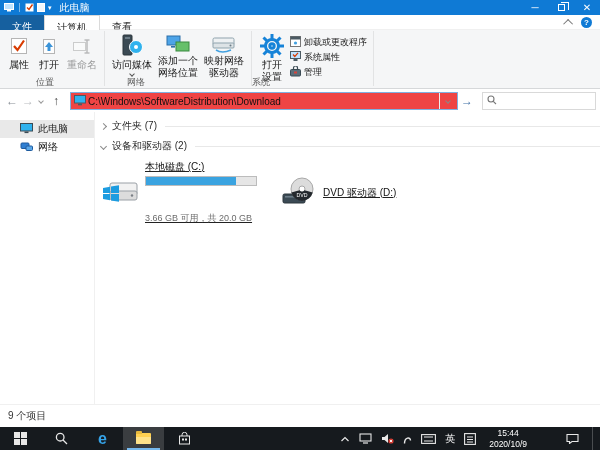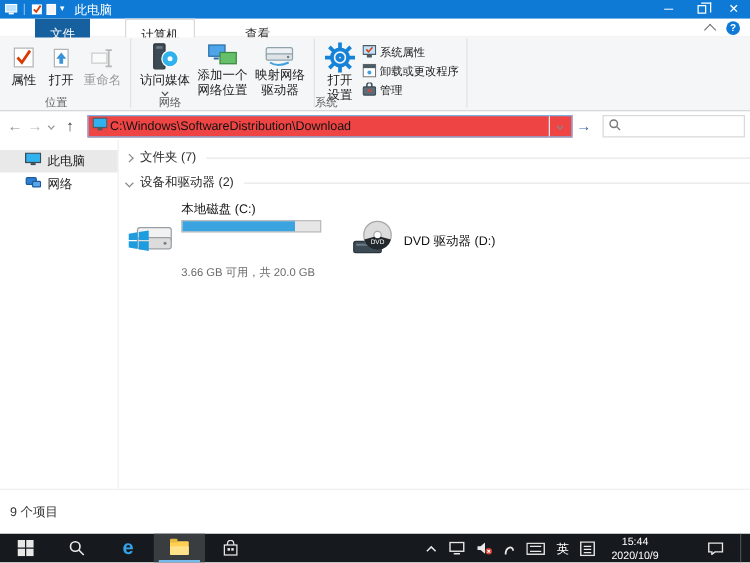--- a/index.html
+++ b/index.html
@@ -23,21 +23,21 @@
   .win-controls { margin-left:auto; display:flex; height:100%; }
   .win-btn { width:26px; height:100%; display:flex; align-items:center; justify-content:center; font-size:10px; color:#fff; }
   .win-btn .restore-box { width:7px; height:7px; border:1px solid #fff; position:relative; }
   .win-btn .restore-box:before { content:""; position:absolute; top:-3px; left:2px; width:7px; height:7px; border:1px solid #fff; border-bottom:none; border-left:none; }
 
   
   .tabrow {
     position:absolute; top:15px; left:0; right:0; height:15px;
     background:#fff; display:flex; align-items:stretch; border-bottom:1px solid #f0f0f0;
   }
-  .tab { padding:12px 12px; display:flex; align-items:center; font-size:10px; color:#333;margin-left:28px; }
+  .tab { padding:12px 12px; display:flex; align-items:center; font-size:10px; color:#333; }
   .tab.file { background:#16609f; color:#fff; }
   .tab.active { background:#fff; border:1px solid #dadada; border-bottom:none; color:#1a1a1a; }
   .tabrow-right { margin-left:auto; display:flex; align-items:center; gap:8px; padding-right:8px; }
   .ribbon-collapse { width:7px; height:7px; border-left:1px solid #777; border-top:1px solid #777; transform:rotate(45deg) translateY(2px); }
   .help-btn { width:11px; height:11px; border-radius:50%; background:#0f7ad5; color:#fff; font-size:8px; display:flex; align-items:center; justify-content:center; font-weight:bold; }
 
   
   .ribbon {
     position:absolute; top:30px; left:0; right:0; height:59px;
     background:#f5f6f7; border-bottom:1px solid #d6d8da;
@@ -89,31 +89,31 @@
   .sidebar { width:95px; border-right:1px solid #f0f0f0; padding-top:8px; }
   .side-item { display:flex; align-items:center; gap:5px; height:18px; padding-left:20px; font-size:10px; color:#222; }
   .side-item.selected { background:#e9e9e9; }
   .content { flex:1; padding:4px 0 0 4px; position:relative; }
   .cgroup-header { display:flex; align-items:center; height:20px; font-size:10px; color:#2b2b2b; }
   .cgroup-header .chev { margin:0 6px 0 2px; width:5px; height:5px; border-right:1px solid #8a8a8a; border-bottom:1px solid #8a8a8a; }
   .chev.right { transform:rotate(-45deg); }
   .chev.down { transform:rotate(45deg); }
   .cgroup-header .hline { flex:1; height:1px; background:#e8e8e8; margin-left:8px; }
   .tiles { display:flex; padding:4px 0 6px 2px; gap:24px; }
-  .tile { display:flex; align-items:center; gap:6px; }
+  .tile { display:flex; align-items:center; gap:6px;text-decoration:underline; }
   .tile .info { display:flex; flex-direction:column; gap:2px; }
   .tile .tname { font-size:10px; color:#111; }
   .usagebar { width:112px; height:10px; border:1px solid #bcbcbc; background:#e6e6e6; }
   .usagefill { height:100%; background:#3aa3e0; }
   .tdetail { font-size:9px; color:#6b6b6b;margin-top:24px; }
   .dvd-tile .tname { font-size:10px; color:#111; }
 
   
   .statusbar {
-    position:absolute; left:0; right:0; bottom:23px; height:36px;
+    position:absolute; left:0; right:0; bottom:23px; height:23px;
     background:#fff; border-top:1px solid #f0f0f0; display:flex; align-items:center; padding-left:8px;
     font-size:10px; color:#333;
   }
 
   
   .taskbar {
     position:absolute; left:0; right:0; bottom:0; height:23px; background:#161a1e;
     display:flex; align-items:stretch; color:#e8e8e8;
   }
   .tb-btn { width:41px; display:flex; align-items:center; justify-content:center; position:relative; }
@@ -269,36 +269,36 @@
               </g>
             </svg>
           </span>
           <span>打开</span>
           <span>设置</span>
         </div>
         <div class="rsmall-col">
           <div class="rsmall">
             <span>
               <svg width="11" height="11" viewBox="0 0 11 11">
+                  <rect x="0.5" y="0.5" width="10" height="10" fill="#fff" stroke="#777"></rect>
+                  <rect x="0.5" y="0.5" width="10" height="3" fill="#4b5a63"></rect>
+                  <circle cx="5.5" cy="7" r="1.6" fill="#43a1e0"></circle>
+                </svg>
+            </span>
+            <span>卸载或更改程序</span>
+          </div>
+          <div class="rsmall">
+            <span>
+              <svg width="11" height="11" viewBox="0 0 11 11">
                   <rect x="0.5" y="0.5" width="10" height="7" fill="#bfe3ff" stroke="#4b5a63"></rect>
                   <rect x="3.5" y="8" width="4" height="2" fill="#4b5a63"></rect>
                   <polyline points="3,3.5 4.8,5.5 8,1.8" fill="none" stroke="#d83b01" stroke-width="1.2"></polyline>
                 </svg>
             </span>
             <span>系统属性</span>
-          </div>
-          <div class="rsmall">
-            <span>
-              <svg width="11" height="11" viewBox="0 0 11 11">
-                  <rect x="0.5" y="0.5" width="10" height="10" fill="#fff" stroke="#777"></rect>
-                  <rect x="0.5" y="0.5" width="10" height="3" fill="#4b5a63"></rect>
-                  <circle cx="5.5" cy="7" r="1.6" fill="#43a1e0"></circle>
-                </svg>
-            </span>
-            <span>卸载或更改程序</span>
           </div>
           <div class="rsmall">
             <span>
               <svg width="11" height="11" viewBox="0 0 11 11">
                   <rect x="0.5" y="3.5" width="10" height="6.5" rx="1" fill="#5a6e7a" stroke="#3b4a54"></rect>
                   <path d="M3.5 3.5 v-1.5 a2 2 0 0 1 4 0 v1.5" fill="none" stroke="#3b4a54" stroke-width="1.2"></path>
                   <rect x="4" y="5.5" width="3" height="2" fill="#d8433b"></rect>
                 </svg>
             </span>
             <span>管理</span>

